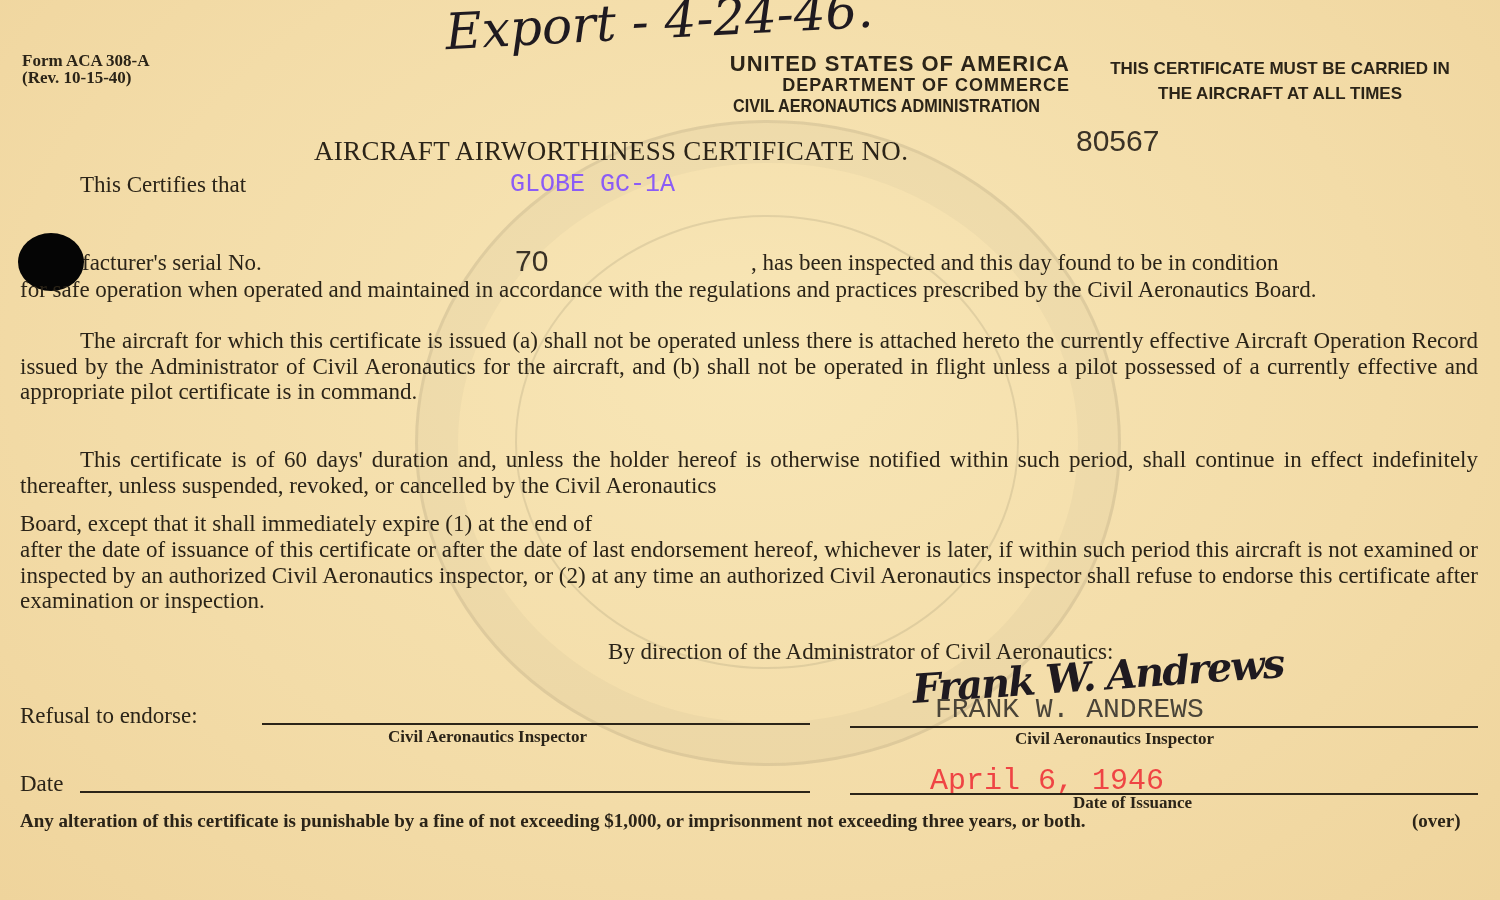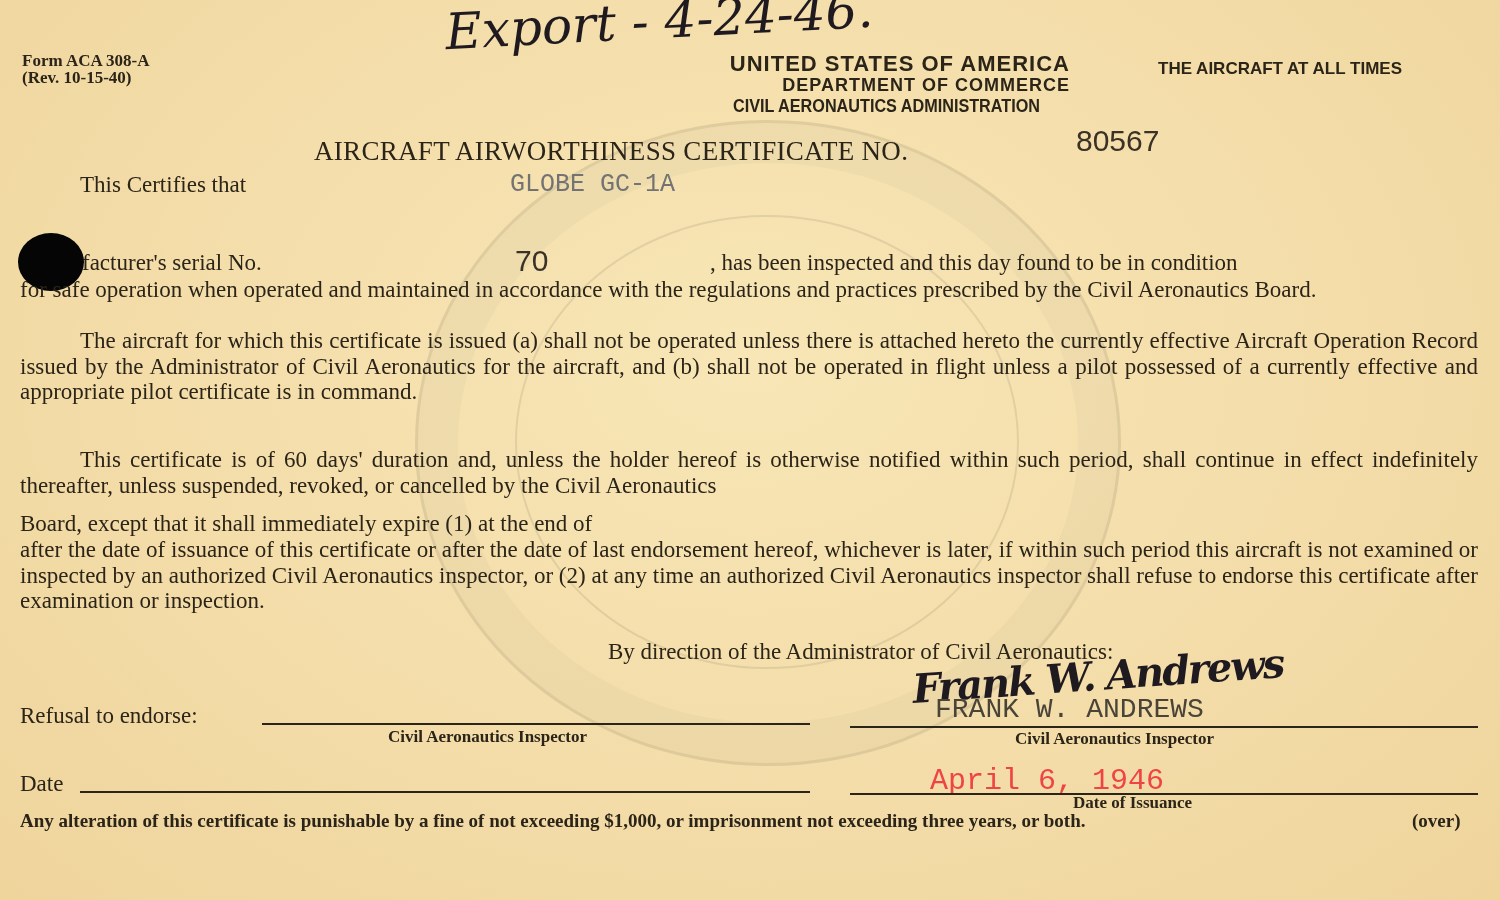--- a/index.html
+++ b/index.html
@@ -30,21 +30,21 @@
   .header-center { left:470px; top:52px; width:600px; text-align:right; }
   .hdr1 { font-size:22px; letter-spacing:1px; line-height:23px; }
   .hdr2 { font-size:18px; letter-spacing:1px; line-height:21px; }
   .hdr3 { font-size:18px; line-height:21px; transform:scaleX(0.9); }
   .hdr4 { font-size:17px; letter-spacing:1px; line-height:20px; }
   .notice { left:1080px; top:56px; width:400px; text-align:center; font-size:17px; line-height:25px; }
 
   .title { left:314px; top:136px; font-size:27px; letter-spacing:0.3px;text-align:right; }
   .cert-no { left:1076px; top:124px; font-size:30px; font-family:"Liberation Sans",sans-serif; color:#3a3226;text-align:center; }
   .certifies { left:80px; top:172px; font-size:23px; }
-  .aircraft { left:510px; top:170px; font-size:25px; color:#737373; }
+  .aircraft { left:510px; top:170px; font-size:25px; color:#8b5cf6; }
 
   .body-text { left:20px; width:1458px; font-size:23px; line-height:25.5px; text-align:justify; white-space:normal; }
   .indent { text-indent:60px; }
   .serial-line { left:20px; top:250px; width:1458px; font-size:23px; }
   .serial-val { position:absolute; left:495px; top:-6px; font-size:30px; font-family:"Liberation Sans",sans-serif; color:#3a3226; }
   .redact { left:18px; top:233px; width:66px; height:58px; border-radius:50%; background:#050505; }
 
   .line { position:absolute; height:2px; background:#2b2418; }
   .small-label { font-size:17px; font-weight:bold; }
 
@@ -67,33 +67,34 @@
 
 <div class="abs hand export">Export - 4-24-46.</div>
 
 <div class="abs header-center">
   <div class="sans-bold hdr1">UNITED STATES OF AMERICA</div>
   <div class="sans-bold hdr2">DEPARTMENT OF COMMERCE</div>
   <div class="sans-bold hdr3">CIVIL AERONAUTICS ADMINISTRATION</div>
 </div>
 
 <div class="abs notice sans-bold">
+  <div>THIS CERTIFICATE MUST BE CARRIED IN</div>
   <div>THE AIRCRAFT AT ALL TIMES</div>
 </div>
 
 <div class="abs title">AIRCRAFT AIRWORTHINESS CERTIFICATE NO.</div>
 <div class="abs cert-no">80567</div>
 
 <div class="abs certifies">This Certifies that</div>
 <div class="abs mono aircraft">GLOBE GC-1A</div>
 
 <div class="abs serial-line">
   <span style="position:absolute; left:62px;">facturer's serial No.</span>
   <span class="serial-val">70</span>
-  <span style="position:absolute; left:690px;">, has been inspected and this day found to be in condition</span>
+  <span style="position:absolute; left:731px;">, has been inspected and this day found to be in condition</span>
 </div>
 <div class="abs redact"></div>
 
 <div class="abs body-text" style="top:277px;">for safe operation when operated and maintained in accordance with the regulations and practices prescribed by the Civil Aeronautics Board.</div>
 <div class="abs body-text indent" style="top:328px;">The aircraft for which this certificate is issued (a) shall not be operated unless there is attached hereto the currently effective Aircraft Operation Record issued by the Administrator of Civil Aeronautics for the aircraft, and (b) shall not be operated in flight unless a pilot possessed of a currently effective and appropriate pilot certificate is in command.</div>
 <div class="abs body-text indent" style="top:447px;">This certificate is of 60 days' duration and, unless the holder hereof is otherwise notified within such period, shall continue in effect indefinitely thereafter, unless suspended, revoked, or cancelled by the Civil Aeronautics</div>
 <div class="abs body-text" style="top:511px;">Board, except that it shall immediately expire (1) at the end of</div>
 <div class="abs body-text" style="top:537px;">after the date of issuance of this certificate or after the date of last endorsement hereof, whichever is later, if within such period this aircraft is not examined or inspected by an authorized Civil Aeronautics inspector, or (2) at any time an authorized Civil Aeronautics inspector shall refuse to endorse this certificate after examination or inspection.</div>
 
 <div class="abs" style="left:608px; top:639px; font-size:23px;">By direction of the Administrator of Civil Aeronautics:</div>

